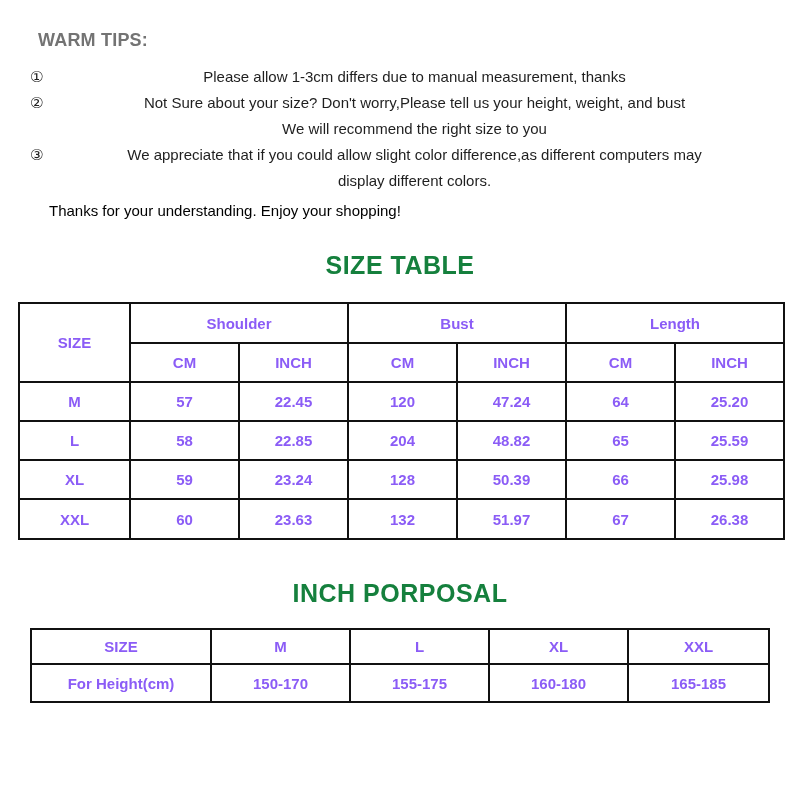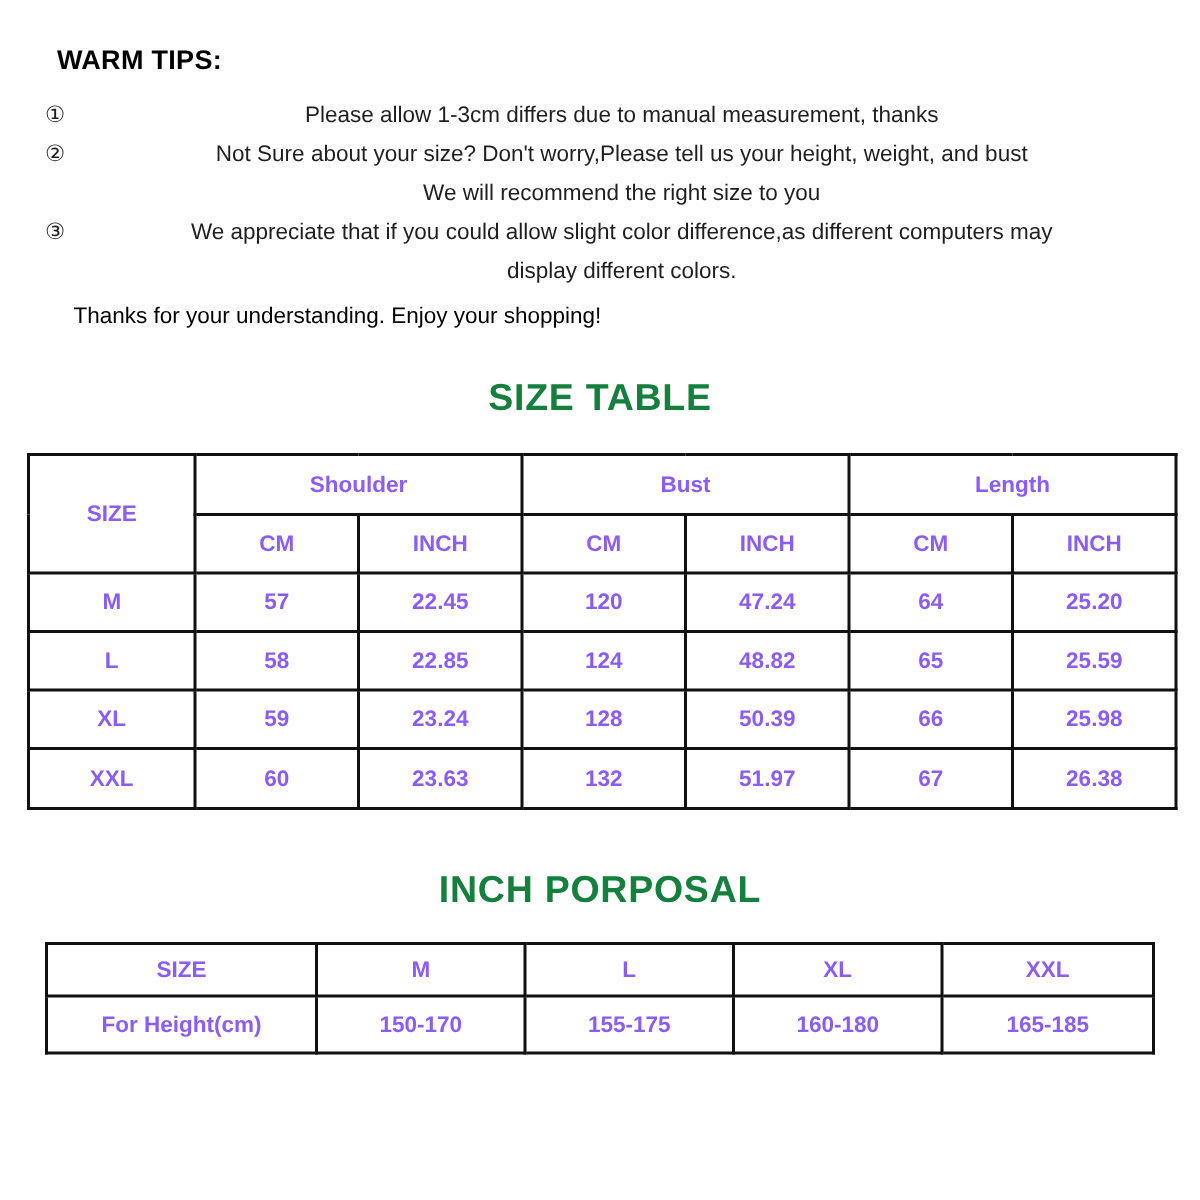--- a/index.html
+++ b/index.html
@@ -7,21 +7,21 @@
   body {
     width: 800px; height: 800px;
     font-family: "Liberation Sans", "DejaVu Sans", sans-serif;
     color: #1c1c1c;
   }
   .page { position: relative; width: 800px; height: 800px; background: #ffffff; overflow: hidden; }
 
   
   .tips { padding: 30px 20px 0 30px; }
   .tips-title {
-    color: #000000; font-weight: bold; font-size: 18px;
+    color: #737373; font-weight: bold; font-size: 18px;
     margin-left: 8px; margin-bottom: 13px; letter-spacing: 0.2px;
   }
   .tip-line { display: flex; font-size: 15px; line-height: 26px; color: #1f1f1f; }
   .tip-bullet { width: 19px; flex: none; font-size: 15px; }
   .tip-text { flex: 1; text-align: center; }
   .tips-closing {
     color: #000000; font-size: 15px; line-height: 26px;
     margin-left: 19px; margin-top: 4px;
   }
 
@@ -116,21 +116,21 @@
       <td>22.45</td>
       <td>120</td>
       <td>47.24</td>
       <td>64</td>
       <td>25.20</td>
     </tr>
     <tr>
       <td>L</td>
       <td>58</td>
       <td>22.85</td>
-      <td>124</td>
+      <td>204</td>
       <td>48.82</td>
       <td>65</td>
       <td>25.59</td>
     </tr>
     <tr>
       <td>XL</td>
       <td>59</td>
       <td>23.24</td>
       <td>128</td>
       <td>50.39</td>

